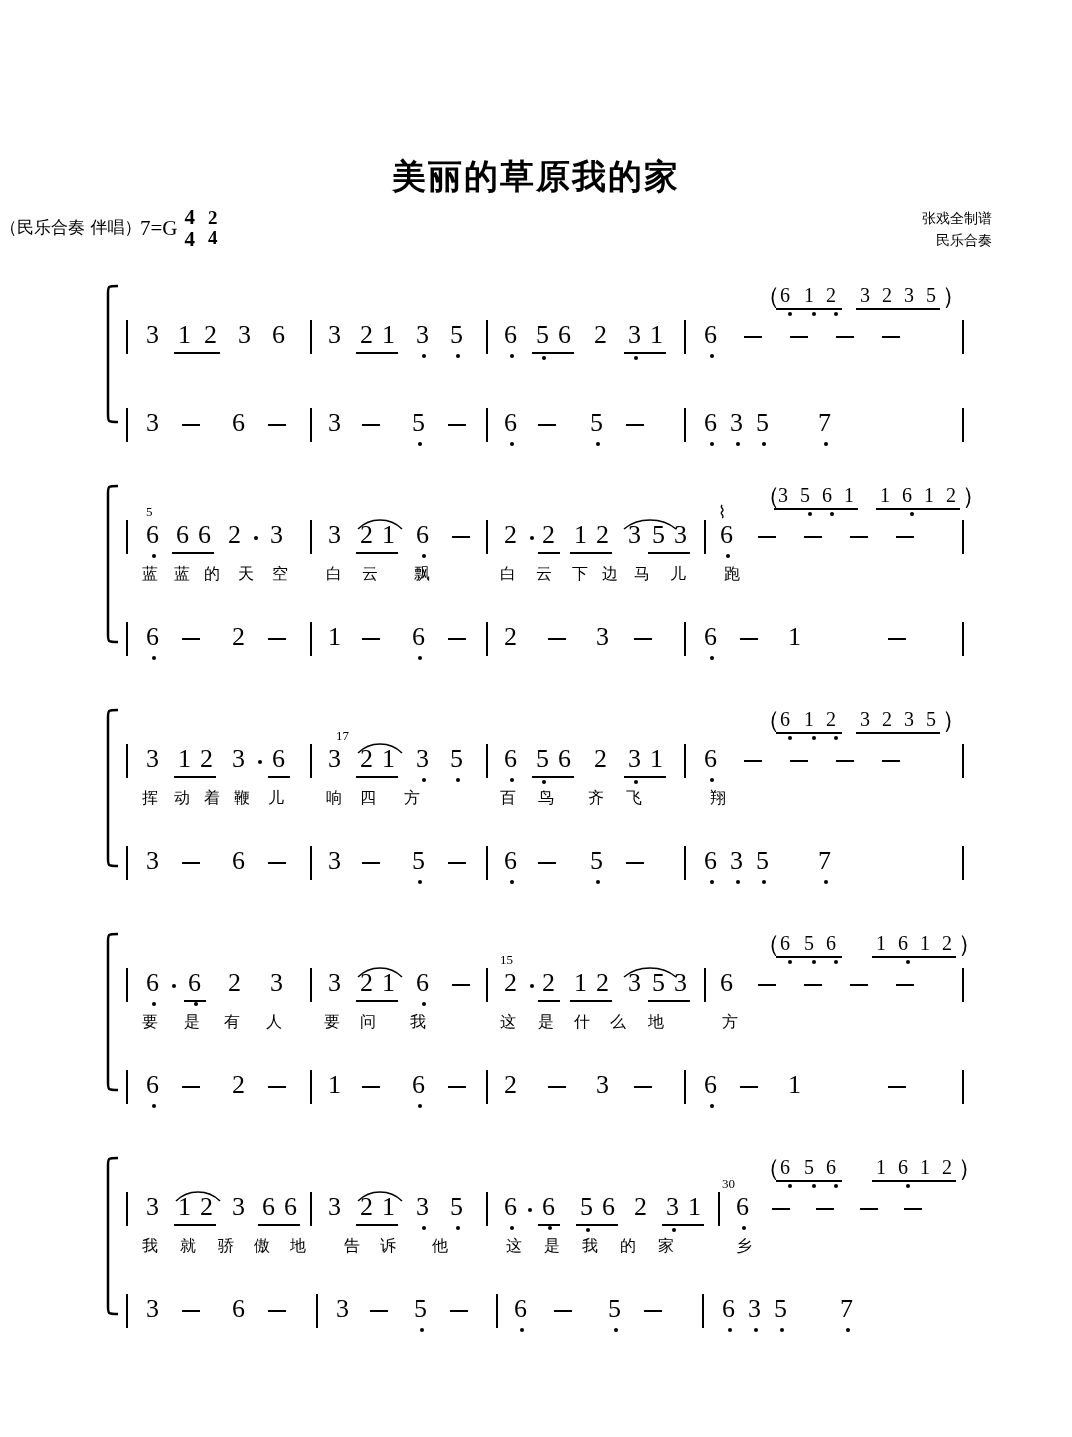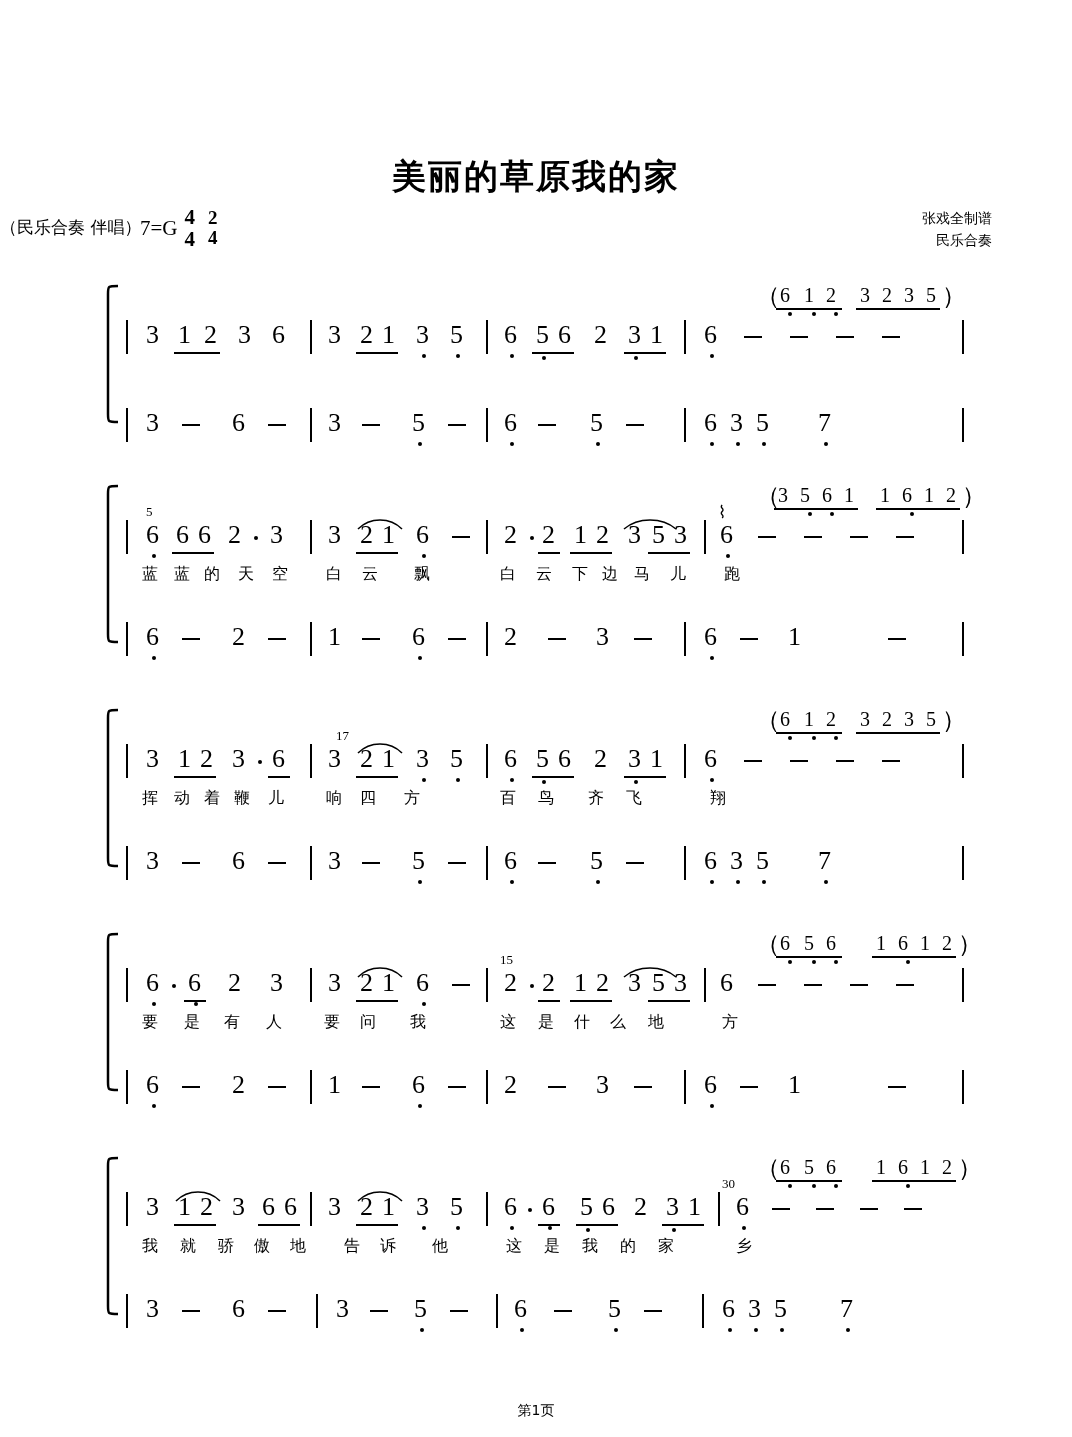--- a/index.html
+++ b/index.html
@@ -756,14 +756,13 @@
       <span class="n" style="left:644px; top:4px;">3</span>
       <span class="dotlow" style="left:650px; top:36px;"></span>
       <span class="n" style="left:670px; top:4px;">5</span>
       <span class="dotlow" style="left:676px; top:36px;"></span>
       <span class="n" style="left:736px; top:4px;">7</span>
       <span class="dotlow" style="left:742px; top:36px;"></span>
 
     </div>
   </div>
 
-  <div class="footer">第1页</div>
 </div>
 
 </body></html>

